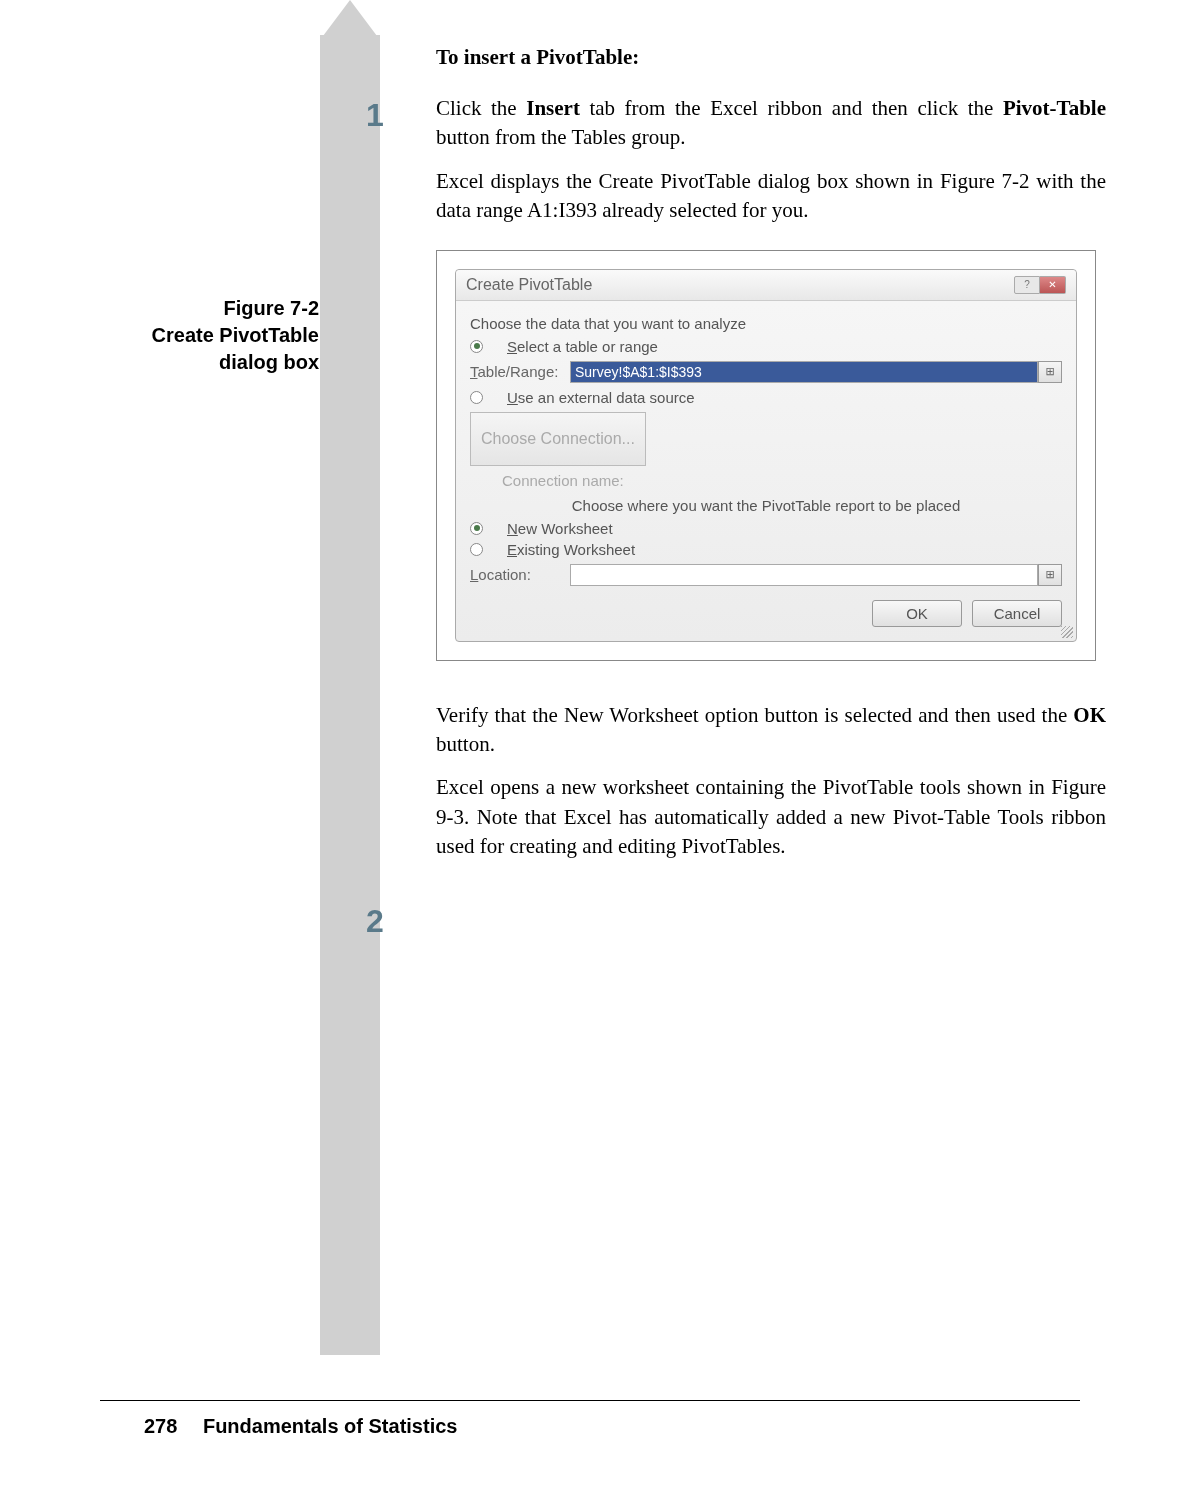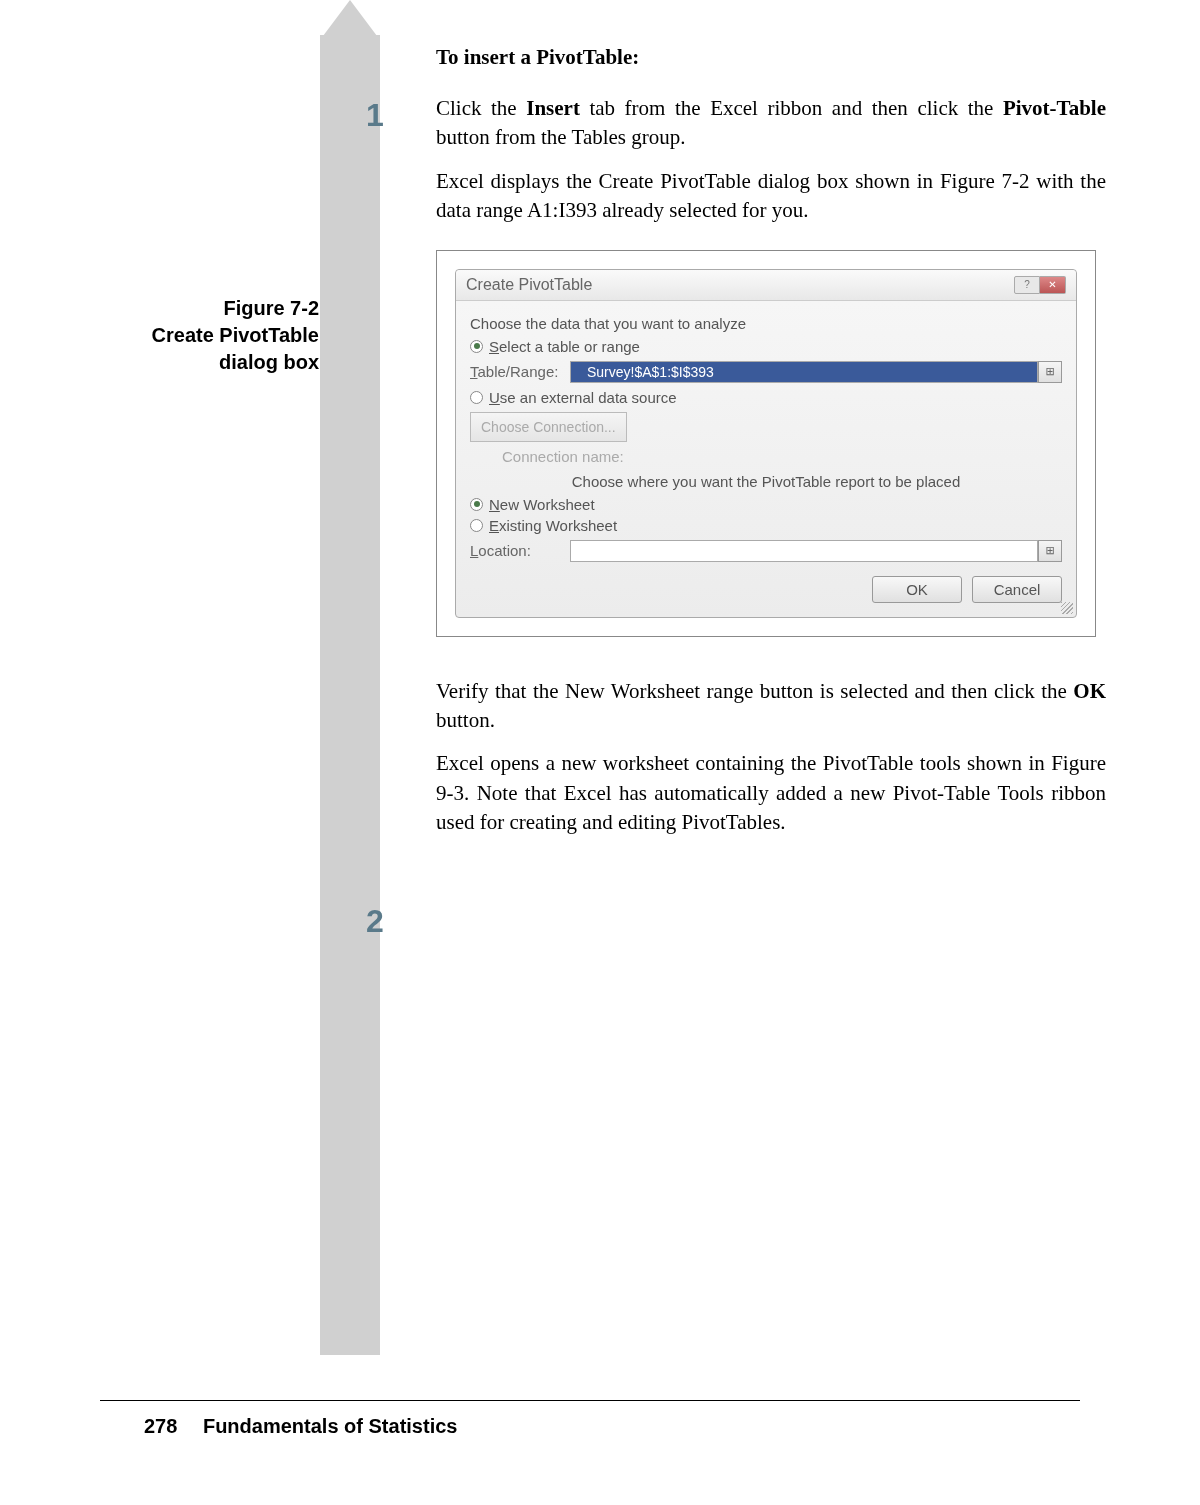--- a/index.html
+++ b/index.html
@@ -132,21 +132,21 @@
   }
   .grouplabel {
     margin: 4px 0 6px 0;
     color: #555;
   }
   .indent1 { margin-left: 20px; }
   .indent2 { margin-left: 32px; }
   .radio-row {
     display: flex;
     align-items: center;
-    gap: 6px;
+    gap: 24px;
     margin: 4px 0;
   }
   .radio {
     width: 13px;
     height: 13px;
     border: 1px solid #888;
     border-radius: 50%;
     background: #fff;
     display: inline-flex;
     align-items: center;
@@ -168,21 +168,21 @@
     gap: 0;
     margin: 6px 0;
   }
   .field-label { color: #666; min-width: 100px; }
   .field-label.disabled { color: #aaa; }
   .text-input {
     flex: 1;
     height: 22px;
     border: 1px solid #aaa;
     background: #fff;
-    padding: 2px 16px;
+    padding: 2px 4px;
     font-size: 14px;
     color: #333;
   }
   .text-input.highlighted {
     background: #3a5a9a;
     color: #fff;
   }
   .ref-btn {
     width: 24px;
     height: 22px;
@@ -190,23 +190,23 @@
     background: linear-gradient(#f5f5f5, #e0e0e0);
     display: flex;
     align-items: center;
     justify-content: center;
     font-size: 11px;
     color: #666;
   }
   .conn-btn {
     border: 1px solid #bbb;
     background: linear-gradient(#f5f5f5, #e5e5e5);
-    padding: 6px 10px;
+    padding: 17px 10px;
     color: #aaa;
-    font-size: 14px;
+    font-size: 16px;
     display: inline-block;
   }
   .dialog-buttons {
     display: flex;
     justify-content: flex-end;
     gap: 10px;
     margin-top: 14px;
   }
   .dlg-btn {
     min-width: 90px;
@@ -323,21 +323,21 @@
             <div class="dlg-btn">Cancel</div>
           </div>
         </div>
         <div class="resize-grip"></div>
       </div>
     </div>
 
     <div class="step-num step2-num">2</div>
 
     <p class="body-text">
-      <span>Verify that the New Worksheet range button is selected and then click the </span><b>OK</b><span> button.</span>
+      <span>Verify that the New Worksheet option button is selected and then used the </span><b>OK</b><span> button.</span>
     </p>
     <p class="body-text">Excel opens a new worksheet containing the PivotTable tools shown in Figure 9-3. Note that Excel has automatically added a new Pivot-Table Tools ribbon used for creating and editing PivotTables.</p>
   </div>
 
   <div class="footer-line"></div>
   <div class="footer">
     <span class="pagenum">278</span>
     <span class="booktitle">Fundamentals of Statistics</span>
   </div>
 </div>

